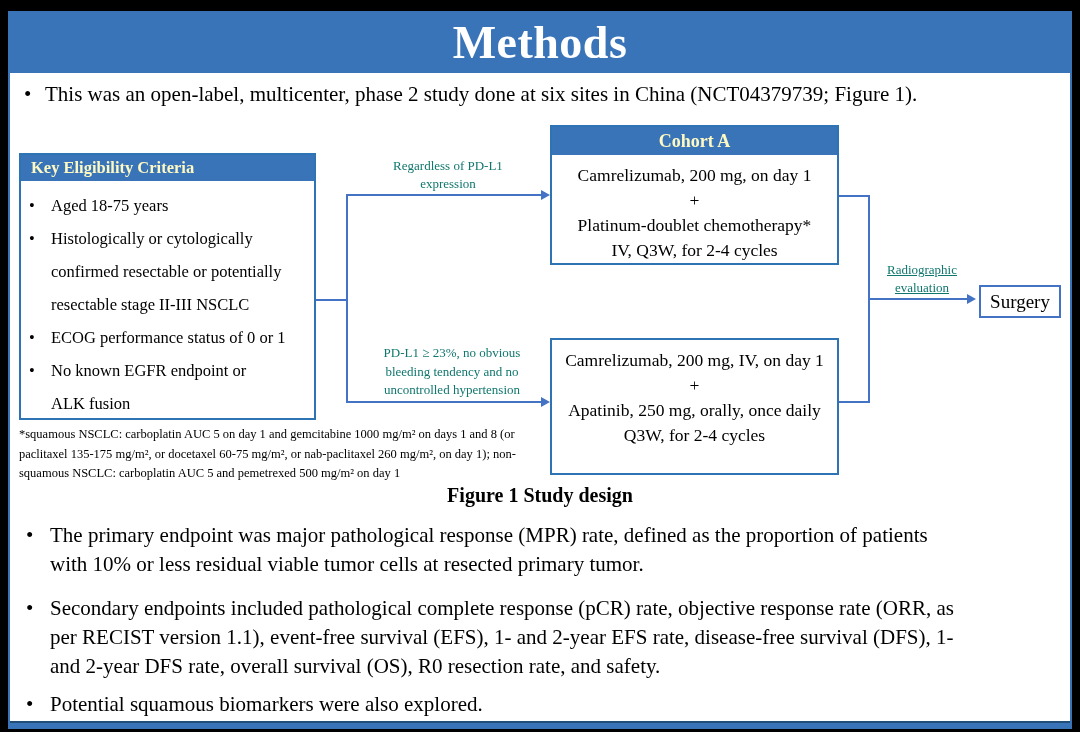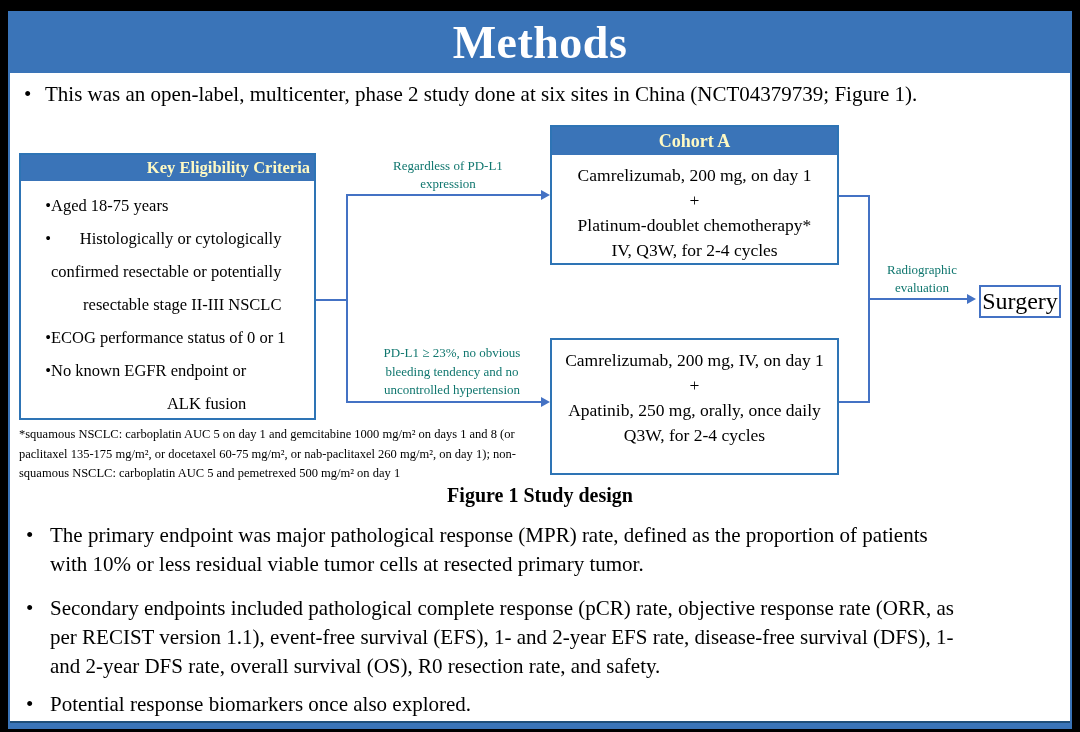--- a/index.html
+++ b/index.html
@@ -29,51 +29,51 @@
   .intro-bullet .marker { width:21px; }
   .main-bullet { left:6px; width:1052px; font-size:21px; line-height:29px; }
   .main-bullet .marker { width:34px; padding-left:10px; }
 
   .pre { white-space:pre; }
 
   
   .fig-box { position:absolute; background:#fff; border:2px solid #2e74b5; }
   .box-head { background:#3a74b8; color:#fef9c3; font-weight:bold; }
 
-  .elig-box  { left:9px; top:80px; width:297px; height:267px;text-align:right; }
+  .elig-box  { left:9px; top:80px; width:297px; height:267px; }
   .elig-box .box-head { font-size:16.5px; line-height:22px; padding:2px 4px 2px 10px; }
   .elig-body { padding:8px 2px 0 8px; }
   .fig-bullet { display:flex; font-size:16.5px; line-height:33px; }
   .fig-bullet .marker { flex:0 0 22px; }
 
   .cohort { width:289px; left:540px; }
   .cohort-a { top:52px; height:140px; }
   .cohort-b { top:265px; height:137px; }
   .cohort .box-head { text-align:center; font-size:18px; line-height:22px; padding:3px 0; }
   .cohort-body { padding-top:8px; text-align:center; font-size:17.5px; line-height:25px; }
 
   .surgery-box {
     position:absolute; left:969px; top:212px; width:82px; height:33px;
     background:#fff; border:2px solid #4472c4;
-    display:flex; align-items:center; justify-content:center; font-size:24px;
+    display:flex; align-items:center; justify-content:center; font-size:19px;
   }
 
   
   .hline { position:absolute; height:2px; background:#4472c4; }
   .vline { position:absolute; width:2px;  background:#4472c4; }
   .ahead {
     position:absolute; width:0; height:0;
     border-top:5px solid transparent; border-bottom:5px solid transparent;
     border-left:9px solid #4472c4;
   }
 
   .flow-label { position:absolute; text-align:center; color:#0f766e; font-size:13px; line-height:17.5px; white-space:pre; }
   .label-top    { left:348px; top:84px;  width:180px; }
   .label-bottom { left:342px; top:271px; width:200px; line-height:18.5px; }
-  .label-right  { left:862px; top:188px; width:100px; }
+  .label-right  { left:862px; top:188px; width:100px;text-decoration:underline; }
 
   .footnote { position:absolute; left:9px; top:352px; width:545px; font-size:12.5px; line-height:19.5px; }
   .fig-caption { position:absolute; left:0; top:411px; width:100%; text-align:center; font-weight:bold; font-size:20px; }
 
   .b2 { top:448px; }
   .b3 { top:521px; }
   .b4 { top:617px; }
 </style>
 </head>
 <body>
@@ -166,18 +166,18 @@
 with 10% or less residual viable tumor cells at resected primary tumor.</div>
     </div>
     <div class="bullet main-bullet b3">
       <span class="marker">•</span>
       <div class="pre">Secondary endpoints included pathological complete response (pCR) rate, objective response rate (ORR, as
 per RECIST version 1.1), event-free survival (EFS), 1- and 2-year EFS rate, disease-free survival (DFS), 1-
 and 2-year DFS rate, overall survival (OS), R0 resection rate, and safety.</div>
     </div>
     <div class="bullet main-bullet b4">
       <span class="marker">•</span>
-      <div class="pre">Potential response biomarkers once also explored.</div>
+      <div class="pre">Potential squamous biomarkers were also explored.</div>
     </div>
 
     <div class="bottom-bar"></div>
   </div>
 </div>
 
 </body></html>

